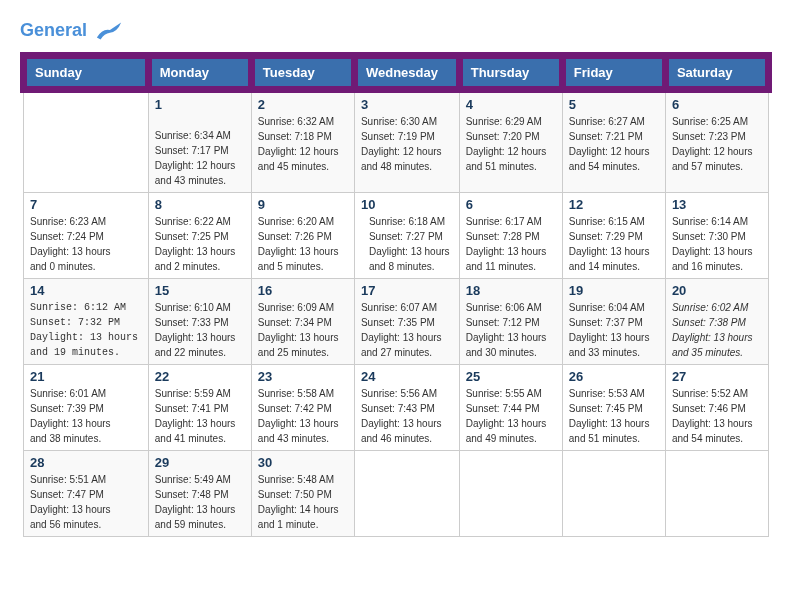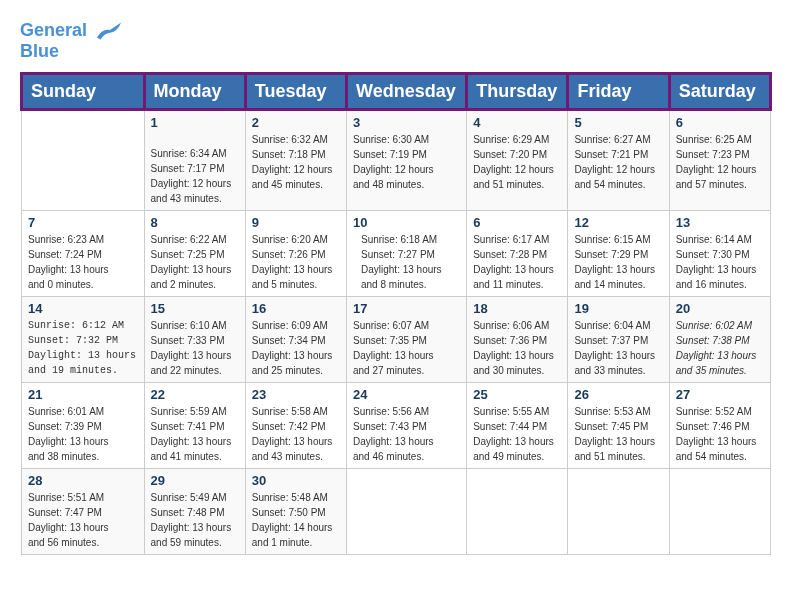--- a/index.html
+++ b/index.html
@@ -49,23 +49,23 @@
     }
     table {
       width: 100%;
       border-collapse: collapse;
     }
     thead tr th {
       background-color: #3a6fad;
       color: white;
       text-align: left;
       padding: 6px 8px;
-      font-size: 18px;
+      font-size: 13px;
       font-weight: bold;
-      border: 3px solid #701a75;
+      border: 7px solid #701a75;
     }
     tbody tr td {
       border: 1px solid #ccc;
       vertical-align: top;
       padding: 4px 6px;
       font-size: 10.5px;
       color: #222;
       min-width: 100px;
       height: 80px;
       background: #fff;
@@ -96,21 +96,20 @@
   <div class="logo">
     <div>
       <div style="display:flex;align-items:center;">
         <div class="logo-text">
           <span>General</span>
           <svg class="logo-bird" viewBox="0 0 30 22" style="display:inline-block;vertical-align:middle;margin-left:3px;">
             <path d="M2 18 Q8 8 16 10 Q22 6 28 2 Q24 12 16 13 Q10 14 6 20 Z" fill="#4a90d9"></path>
           </svg>
         </div>
       </div>
-      <div class="logo-text" style="color:#4a90d9;font-size:18px;">Blue</div>
     </div>
   </div>
   <div class="title-block">
     <div class="month-title"></div>
     <div class="location"></div>
   </div>
 </div>
 
 <table>
   <thead>
@@ -246,21 +245,21 @@
         <td>
           <span class="day-number">17</span>
           <div class="day-info" style="white-space: pre-line;">Sunrise: 6:07 AM
 Sunset: 7:35 PM
 Daylight: 13 hours
 and 27 minutes.</div>
         </td>
         <td>
           <span class="day-number">18</span>
           <div class="day-info" style="white-space: pre-line;">Sunrise: 6:06 AM
-Sunset: 7:36 PM
+Sunset: 7:12 PM
 Daylight: 13 hours
 and 30 minutes.</div>
         </td>
         <td>
           <span class="day-number">19</span>
           <div class="day-info" style="white-space: pre-line;">Sunrise: 6:04 AM
 Sunset: 7:37 PM
 Daylight: 13 hours
 and 33 minutes.</div>
         </td>

